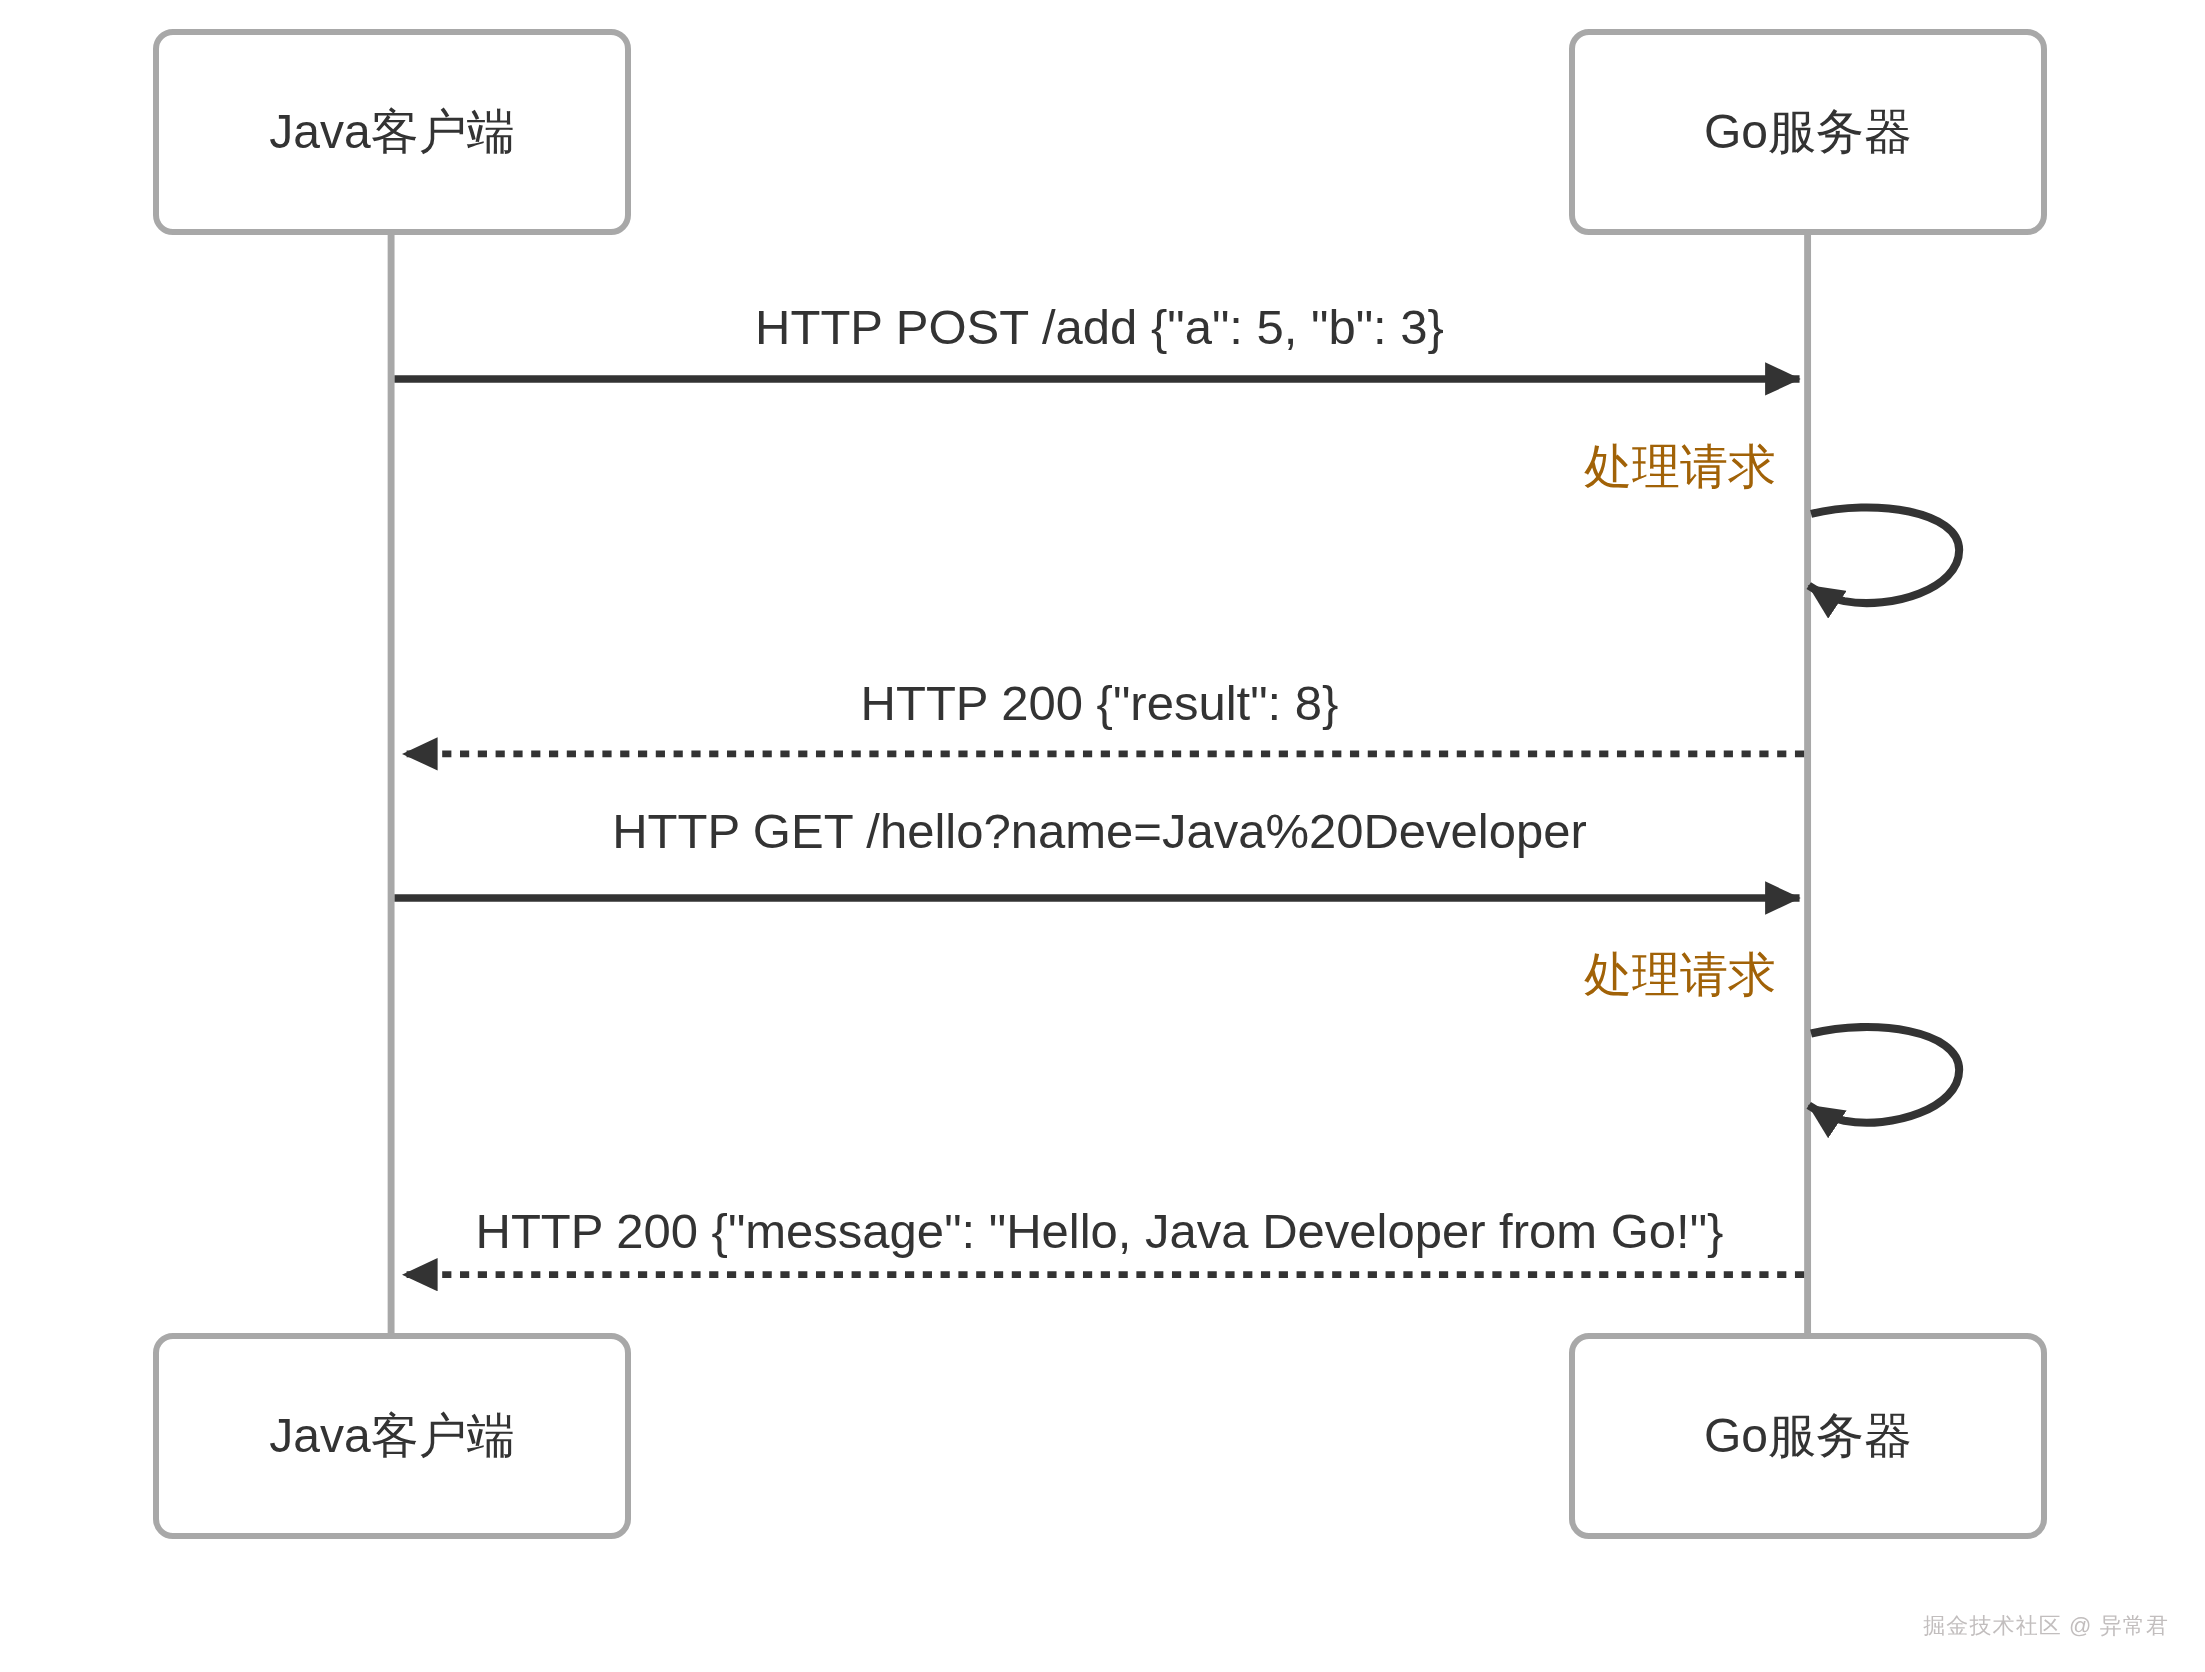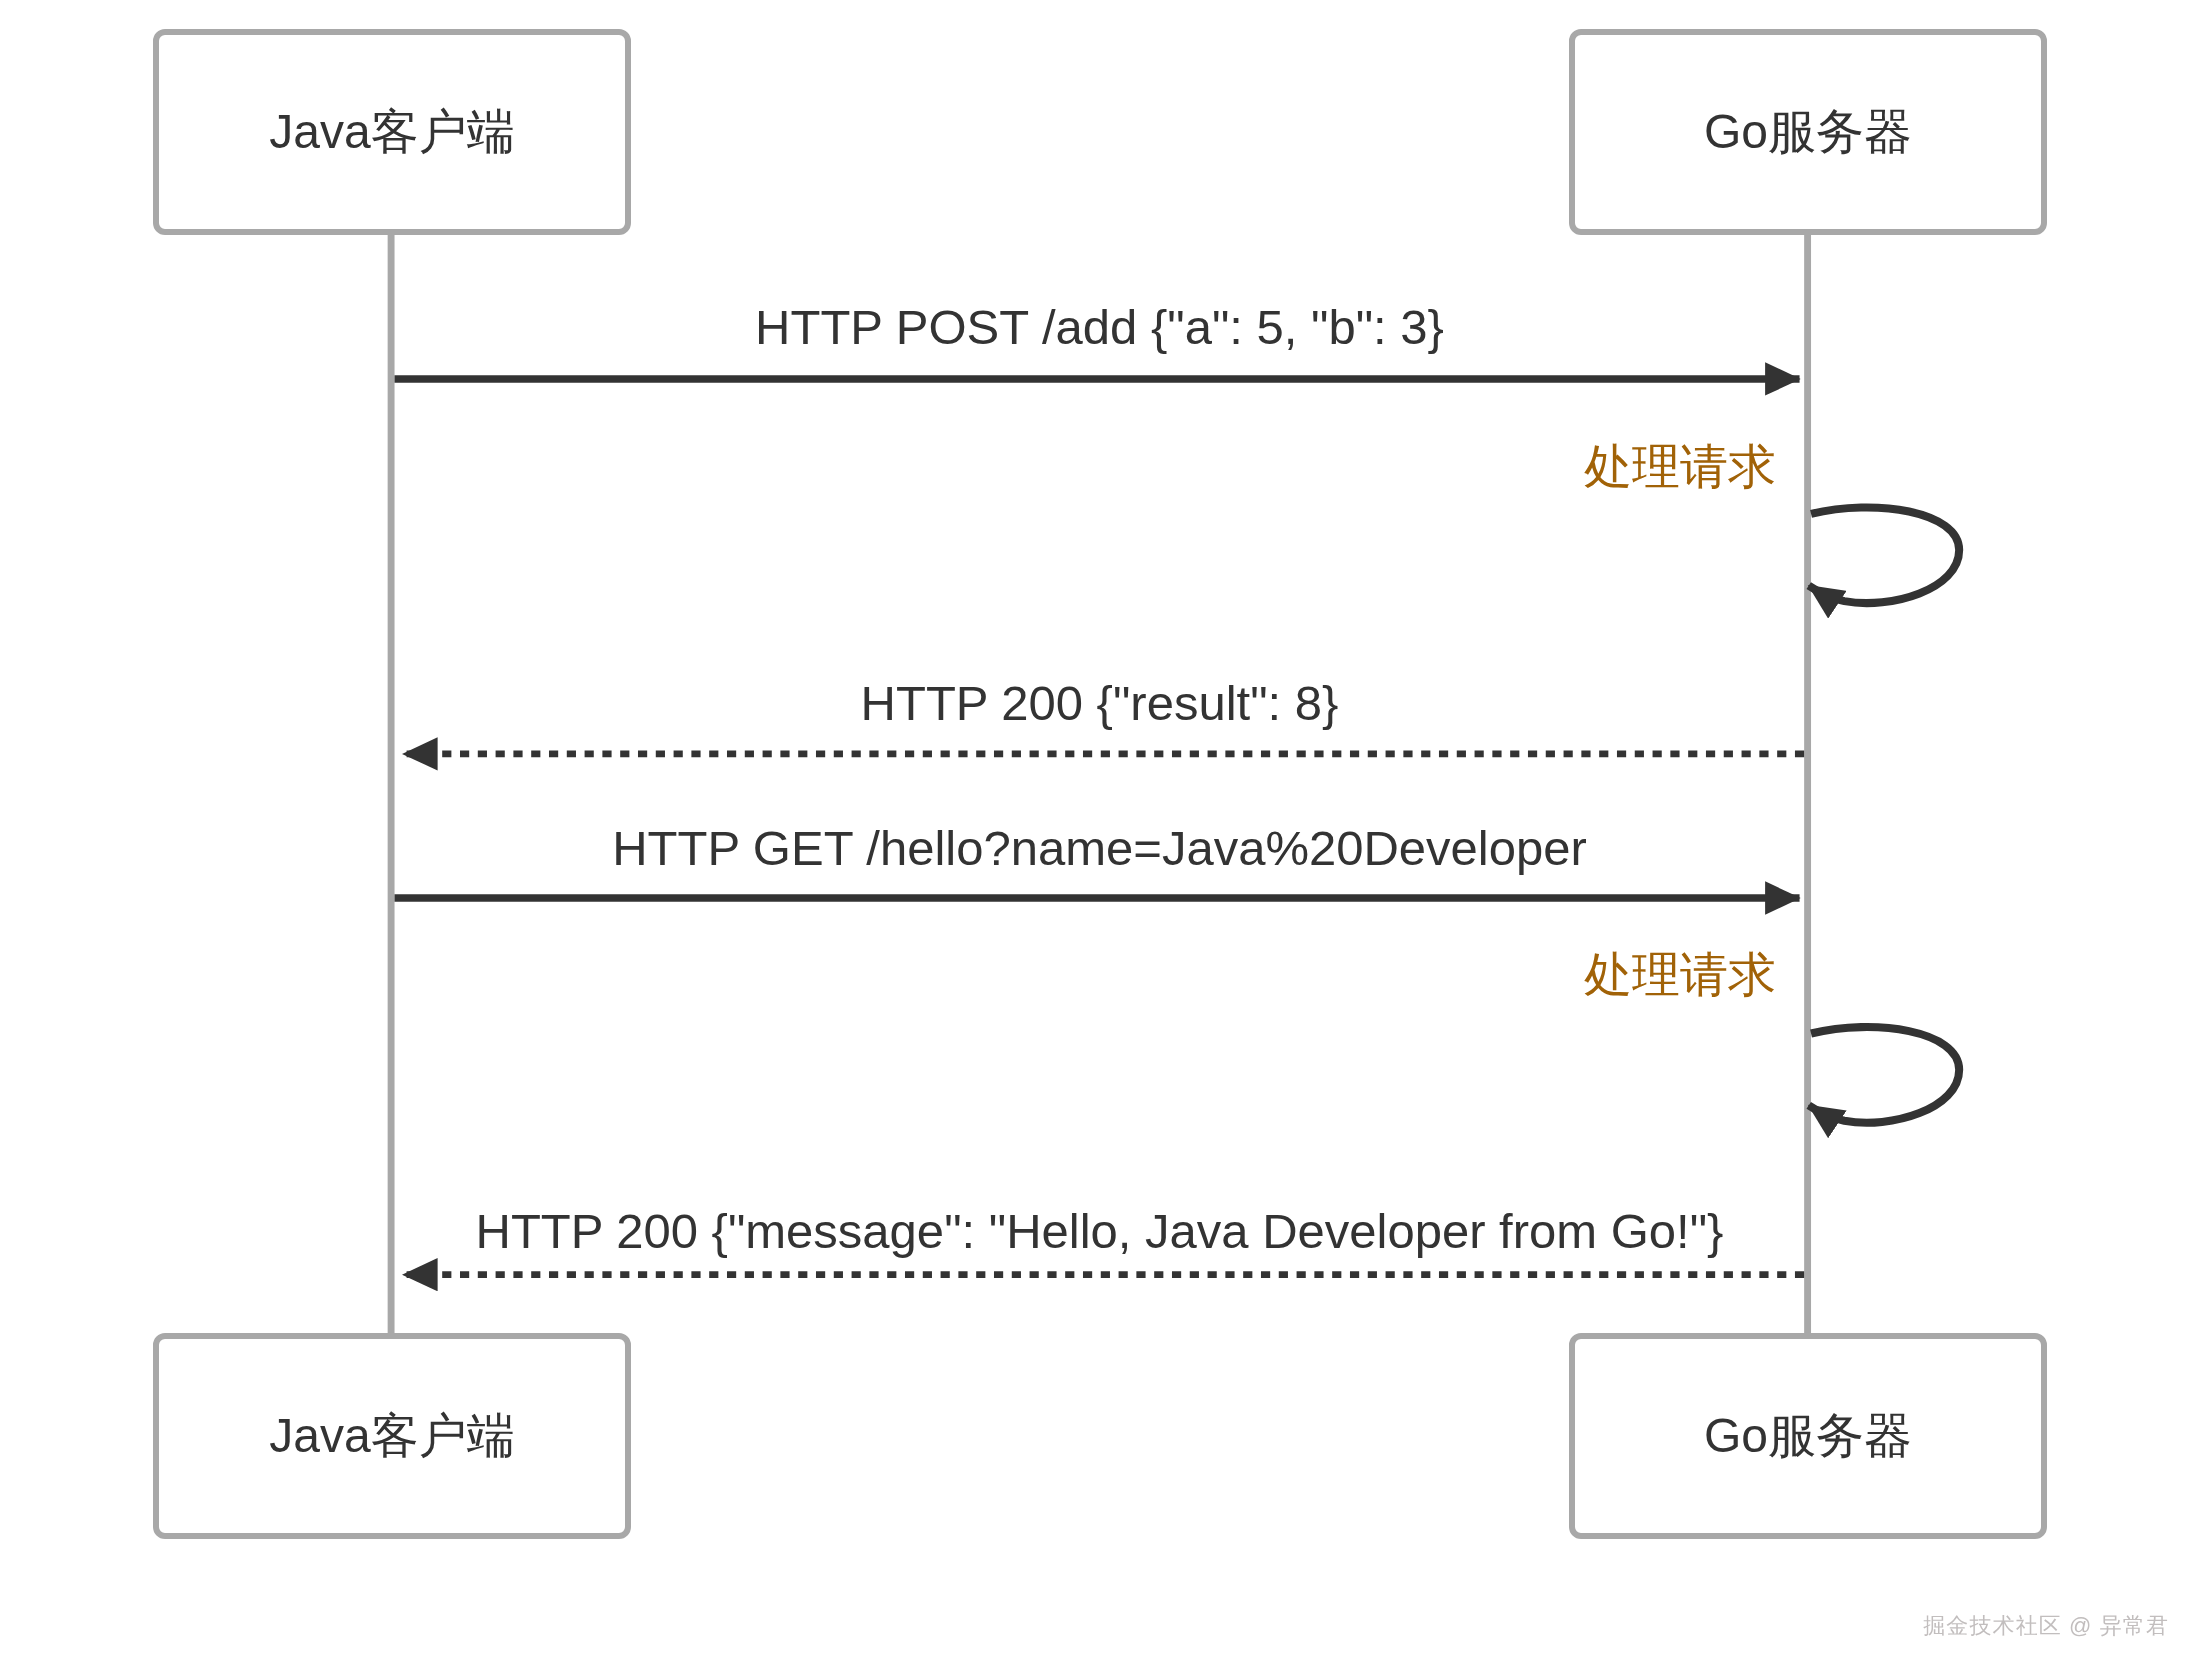--- a/index.html
+++ b/index.html
@@ -20,21 +20,21 @@
     width: 2205px;
     height: 1672px;
   }
   .actor {
     position: absolute;
     width: 478px;
     height: 206px;
     box-sizing: border-box;
     background: #ffffff;
     border: 6.9px solid #a8a8a8;
-    border-radius: 12px;
+    border-radius: 20px;
     display: flex;
     align-items: center;
     justify-content: center;
     font-size: 48px;
     color: #333333;
     white-space: nowrap;
   }
   .actor-top-left     { left: 153px;  top: 29px; }
   .actor-top-right    { left: 1569px; top: 29px; }
   .actor-bottom-left  { left: 153px;  top: 1333px; }
@@ -46,21 +46,21 @@
     width: 1409px;
     height: 57px;
     line-height: 57px;
     text-align: center;
     font-size: 49px;
     color: #333333;
     white-space: nowrap;
   }
   .msg-label-1 { top: 299px; }
   .msg-label-2 { top: 675px; }
-  .msg-label-3 { top: 820px; }
+  .msg-label-3 { top: 803px; }
   .msg-label-4 { top: 1203px; }
 
   .loop-label {
     position: absolute;
     left: 1584px;
     width: 459px;
     height: 57px;
     line-height: 57px;
     text-align: left;
     font-size: 48px;

